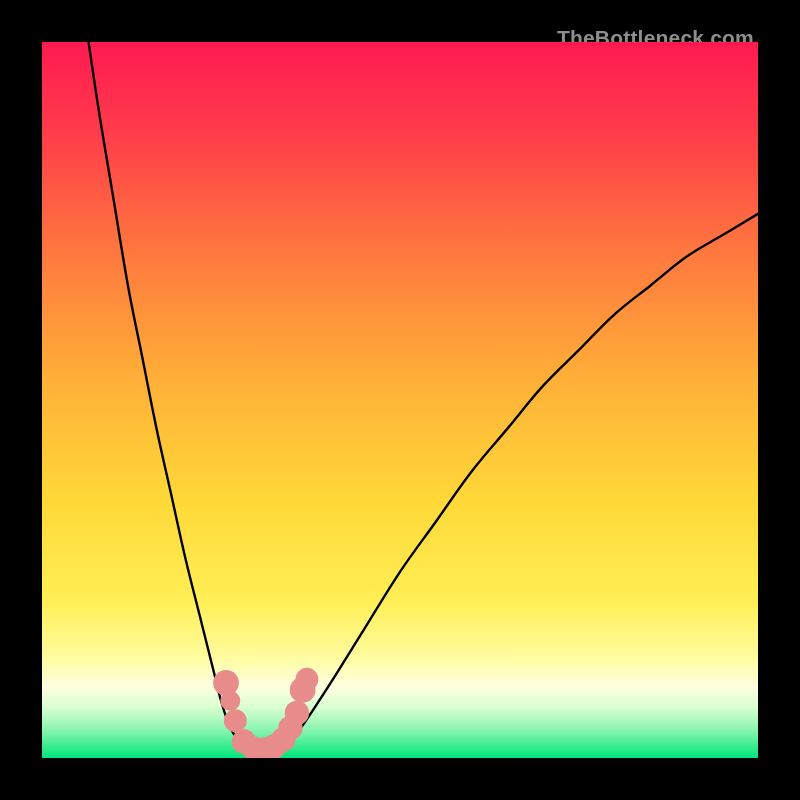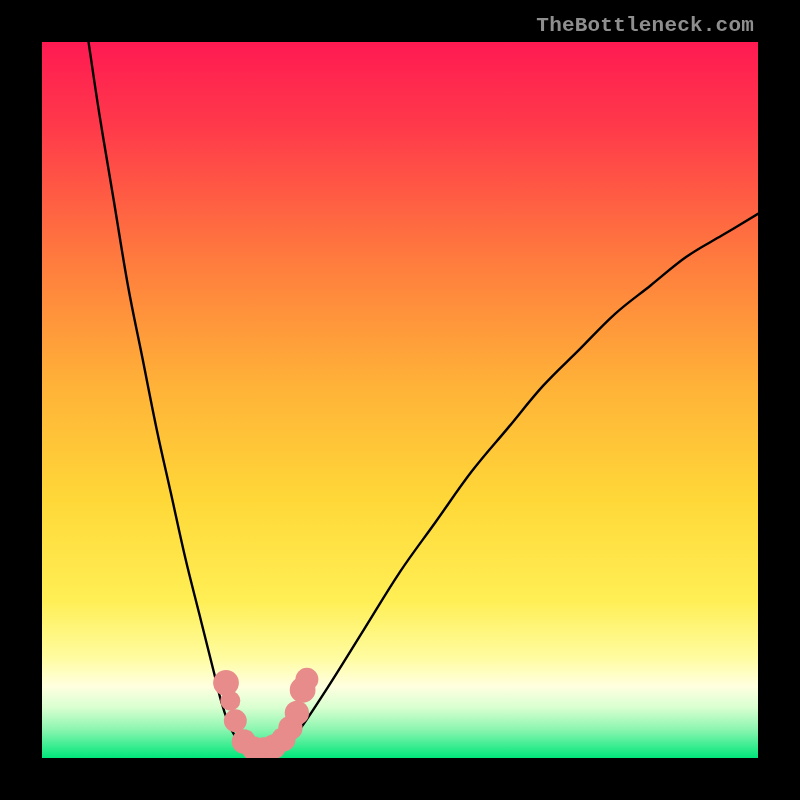--- a/index.html
+++ b/index.html
@@ -34,23 +34,23 @@
   }
   .curve-layer {
     position: absolute;
     top: 0;
     left: 0;
     width: 100%;
     height: 100%;
   }
   .watermark {
     position: absolute;
-    top: 14px;
+    top: 26px;
     right: 46px;
-    font-family: Liberation Mono, monospace;
+    font-family: Liberation Sans, sans-serif;
     font-size: 21px;
     font-weight: 600;
     color: #8e8e8e;
     letter-spacing: 0.2px;
   }
 </style>
 </head>
 <body>
 
 <div class="frame">

